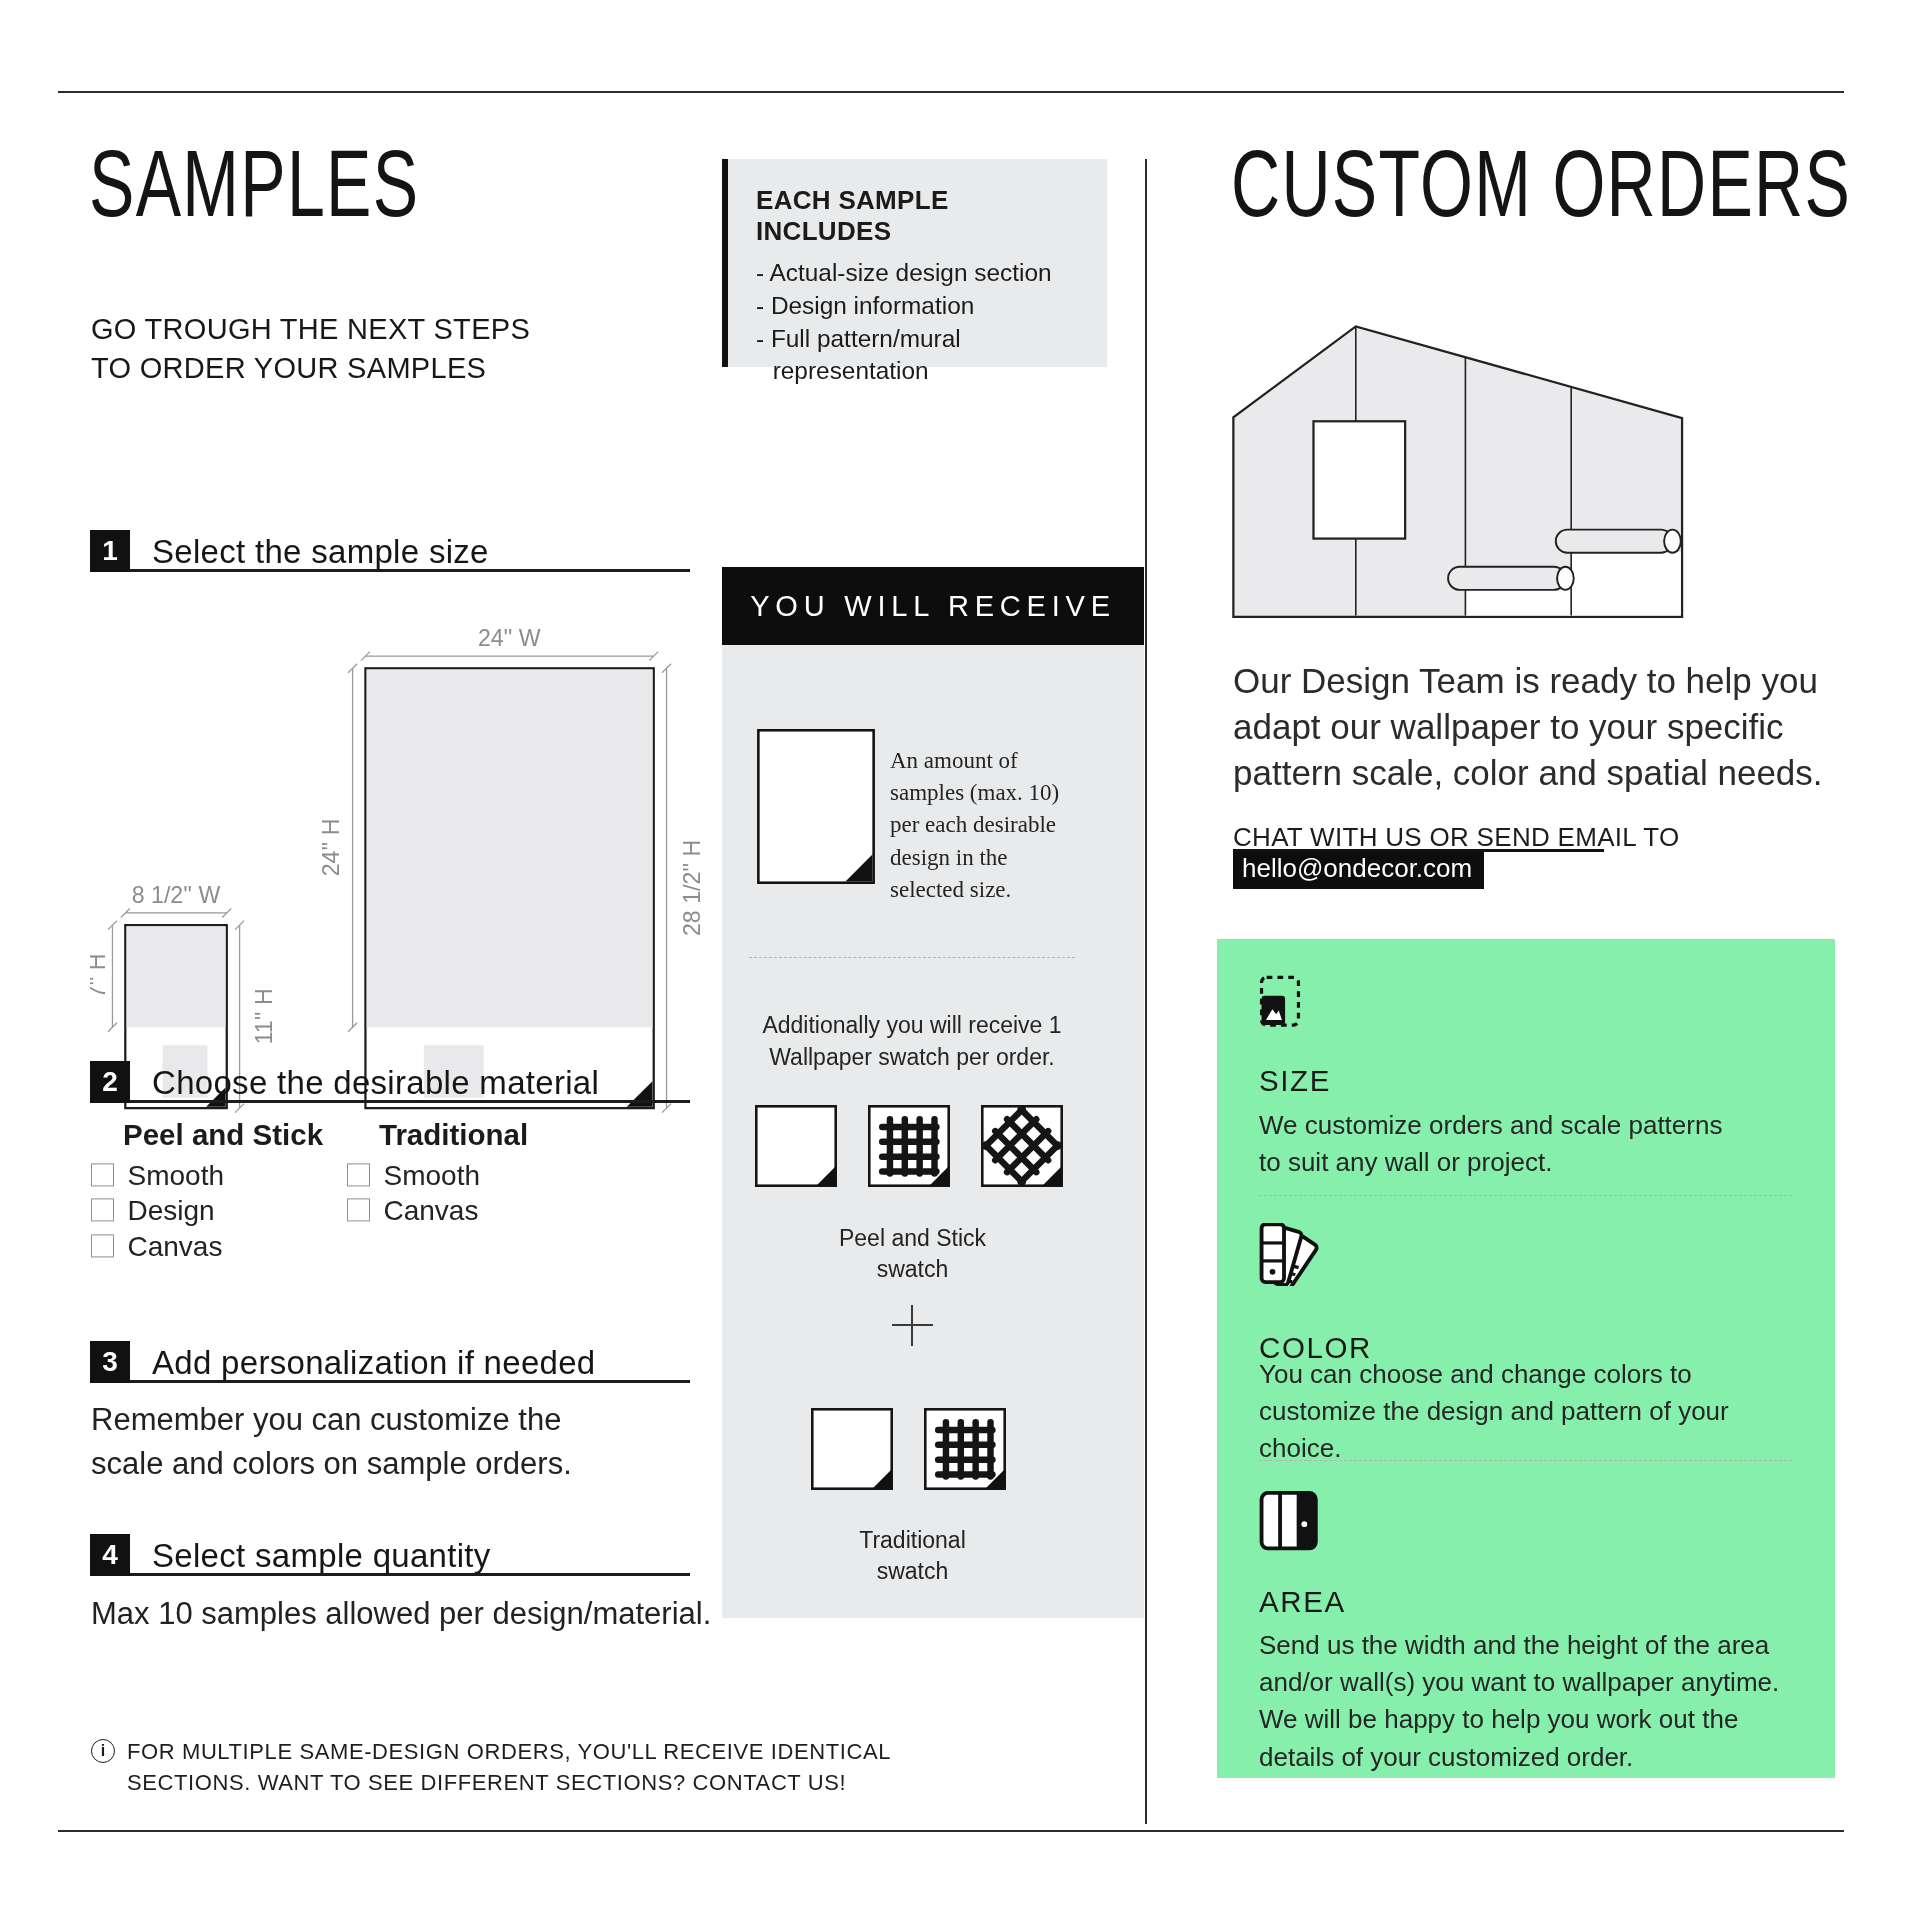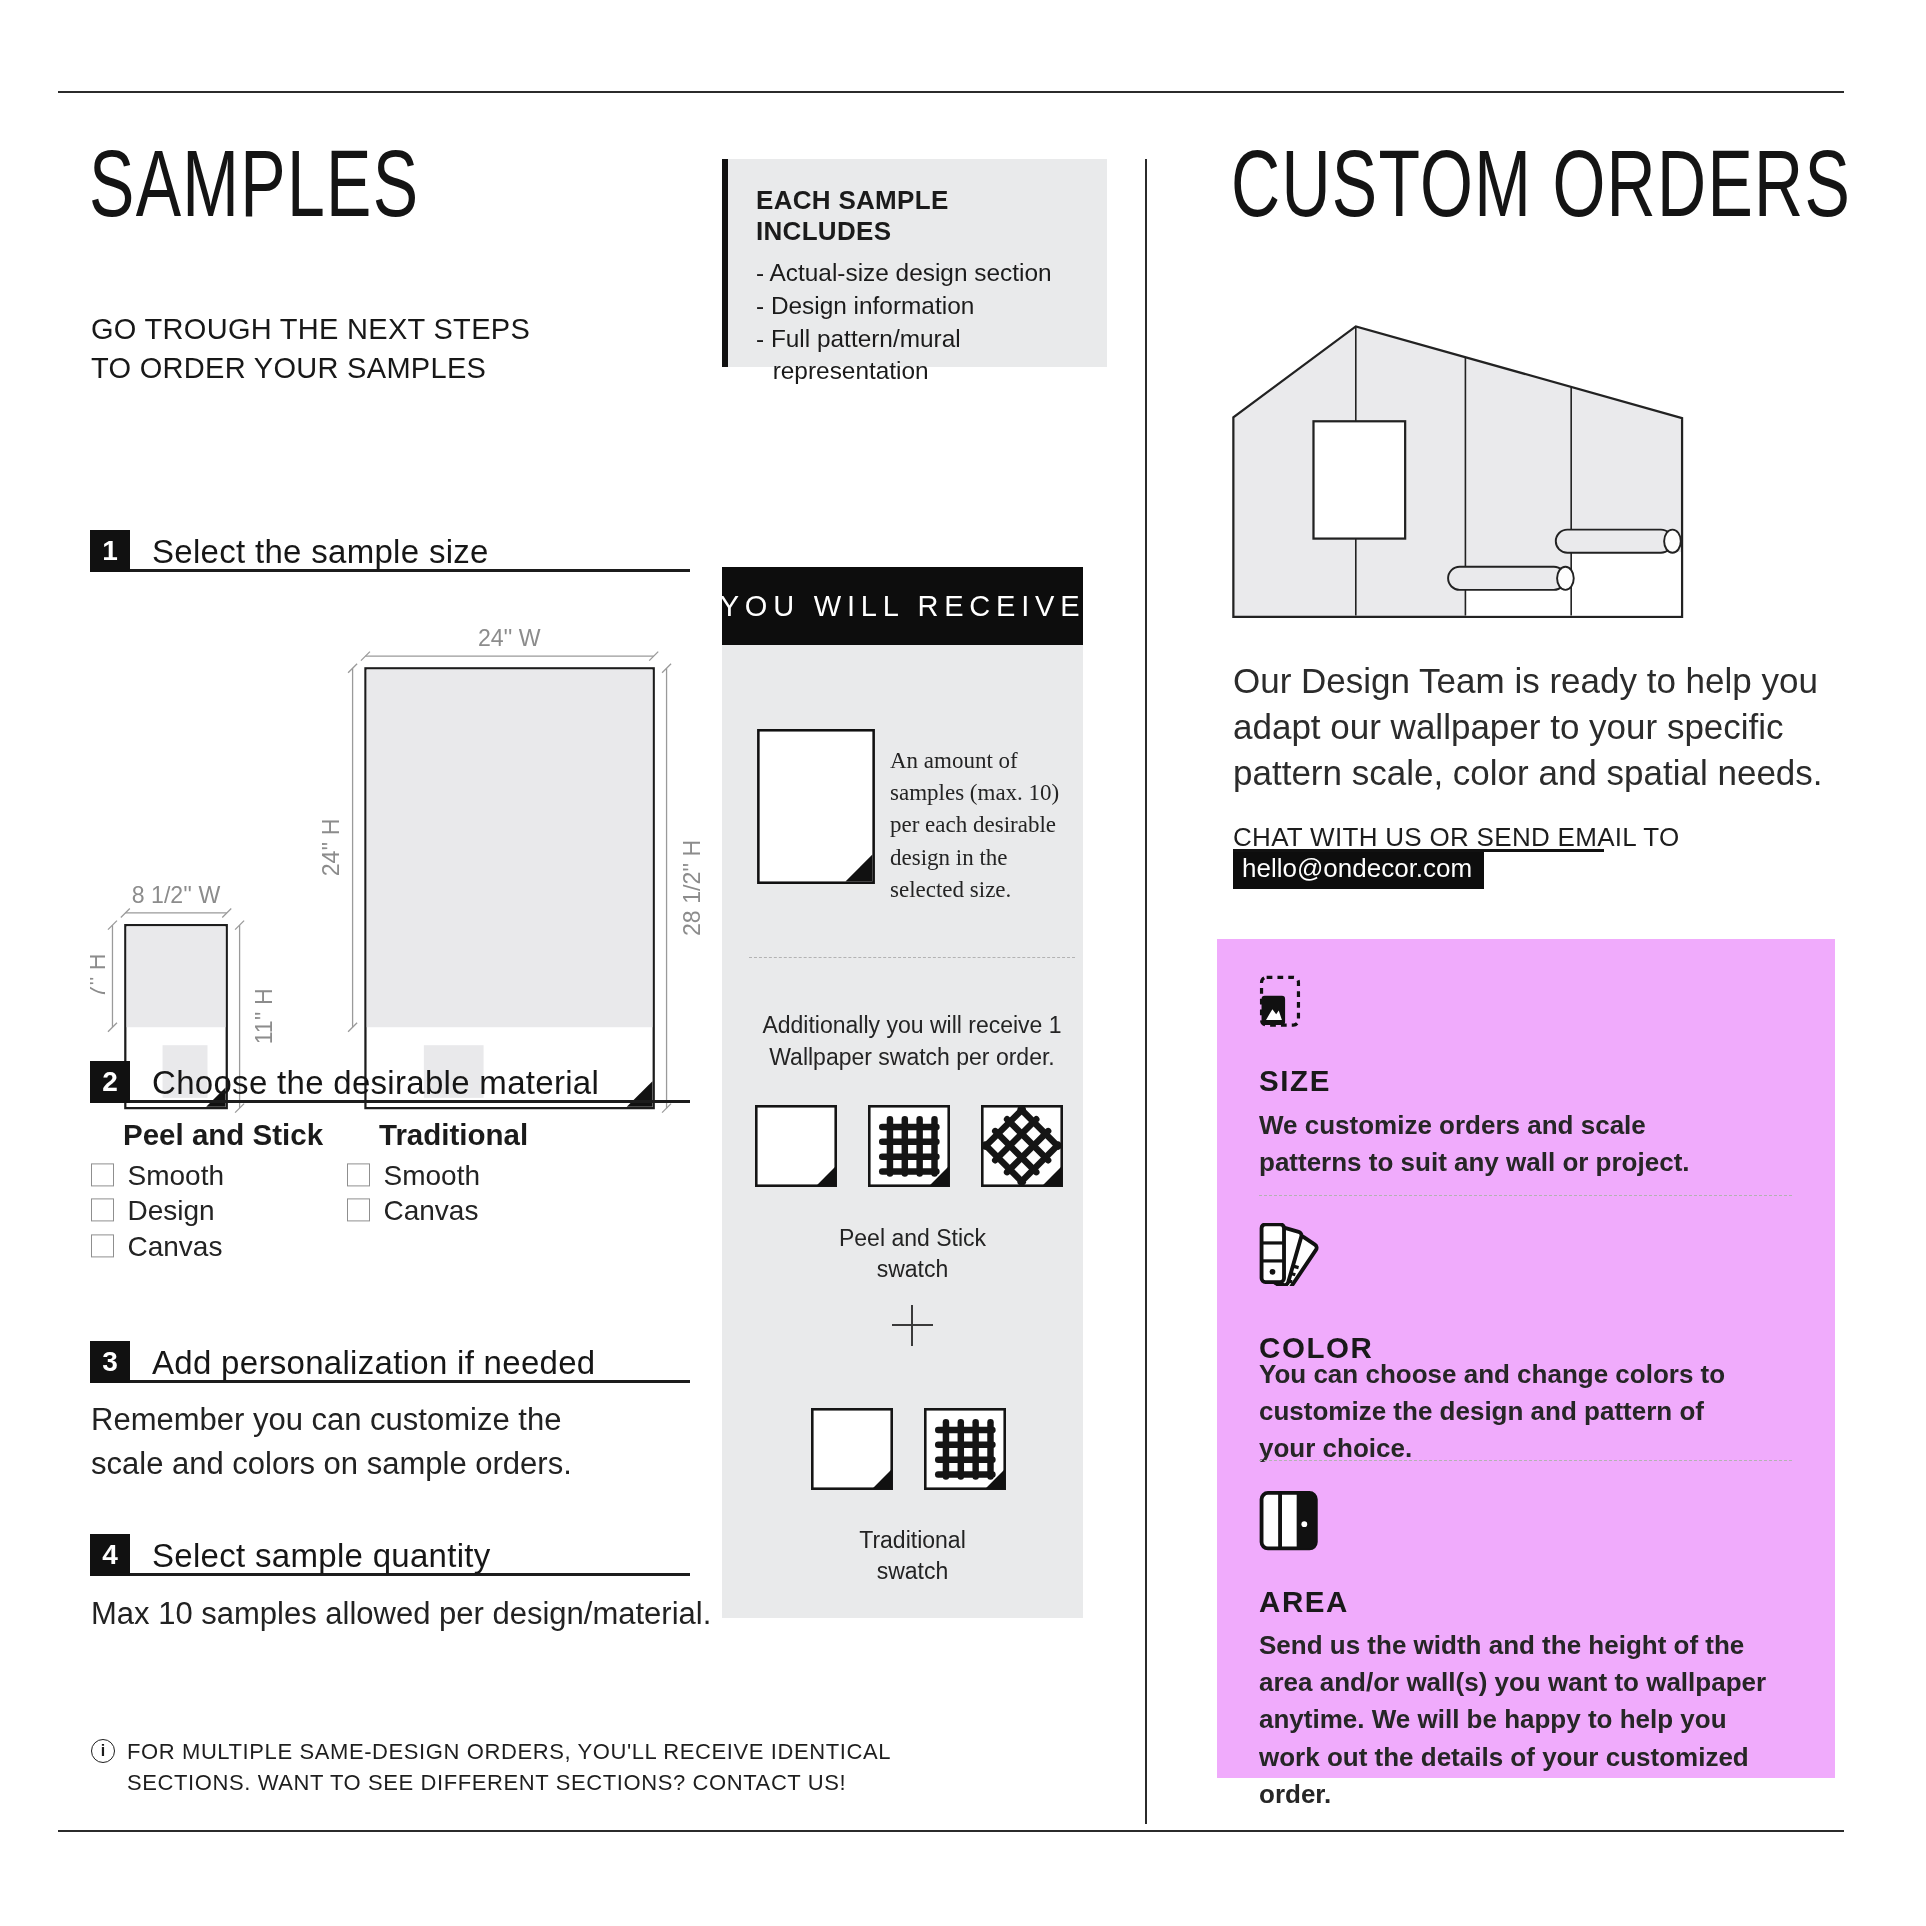--- a/index.html
+++ b/index.html
@@ -39,21 +39,21 @@
   .swatch-label{font-size:23px;line-height:1.35;color:#232323;}
   
   .plus{width:41px;height:41px;position:relative;}
   .plus span{position:absolute;background:#3a3a3a;}
   .plus .h{left:0;top:19px;width:41px;height:1.9px;}
   .plus .v{left:19px;top:0;width:1.9px;height:41px;}
   
   .intro-line{font-size:35px;line-height:1.32;color:#2b2b2b;white-space:nowrap;}
   .chat-label{font-size:26px;letter-spacing:0.3px;color:#1d1d1d;white-space:nowrap;}
   .email-box{background:#0d0d0d;color:#fff;font-size:26px;padding:1.3px 11.6px 5.1px 9px;display:inline-block;}
-  .gray-panel{background:#f0abfc;font-weight:bold;}
+  .gray-panel{background:#86efac;}
   .sec-heading{font-size:29.5px;letter-spacing:1.6px;color:#1a1a1a;}
   .sec-body{font-size:26px;line-height:1.43;color:#262626;}
   
   .footnote{font-size:22px;letter-spacing:0.6px;line-height:1.42;color:#1e1e1e;white-space:nowrap;}
   .info-icon{display:inline-block;width:22px;height:22px;border:1.9px solid #1e1e1e;border-radius:50%;
              text-align:center;font-size:16px;font-weight:700;line-height:22px;font-style:normal;}
   .info-icon::before{content:"i";}
 </style>
 </head>
 <body>
@@ -164,21 +164,21 @@
   <div class="abs body-text" style="left:91px;top:1592px;width:616px;white-space:nowrap;">Max 10 samples allowed per design/material.</div>
 
   <div class="abs" style="left:91px;top:1736px;">
     <i class="info-icon abs" style="left:0;top:2.6px;"></i>
     <div class="footnote" style="margin-left:36px;">
       <div>FOR MULTIPLE SAME-DESIGN ORDERS, YOU'LL RECEIVE IDENTICAL</div>
       <div>SECTIONS. WANT TO SEE DIFFERENT SECTIONS? CONTACT US!</div>
     </div>
   </div>
 
-  <div class="abs" style="left:722px;top:567px;width:361px;height:1051px;">
+  <div class="abs" style="left:722px;top:567px;width:422px;height:1051px;">
     <div class="rp-header abs" style="left:0;top:0;width:100%;height:78px;">YOU WILL RECEIVE</div>
     <div class="rp-body abs" style="left:0;top:78px;width:100%;height:973px;"></div>
 
     <svg class="abs" style="left:35px;top:162px;" width="118" height="155" viewBox="0 0 184 242">
       <rect x="2" y="2" width="180" height="238" fill="#fff" stroke="#111" stroke-width="4"></rect>
       <polygon points="180,196 180,238 138,238" fill="#111"></polygon>
     </svg>
     <div class="abs rp-text" style="left:168px;top:178px;width:193px;font-family:Liberation Serif, serif;">An amount of samples (max. 10) per each desirable design in the selected size.</div>
 
     <div class="abs dashed" style="left:27px;top:390px;width:326px;"></div>

